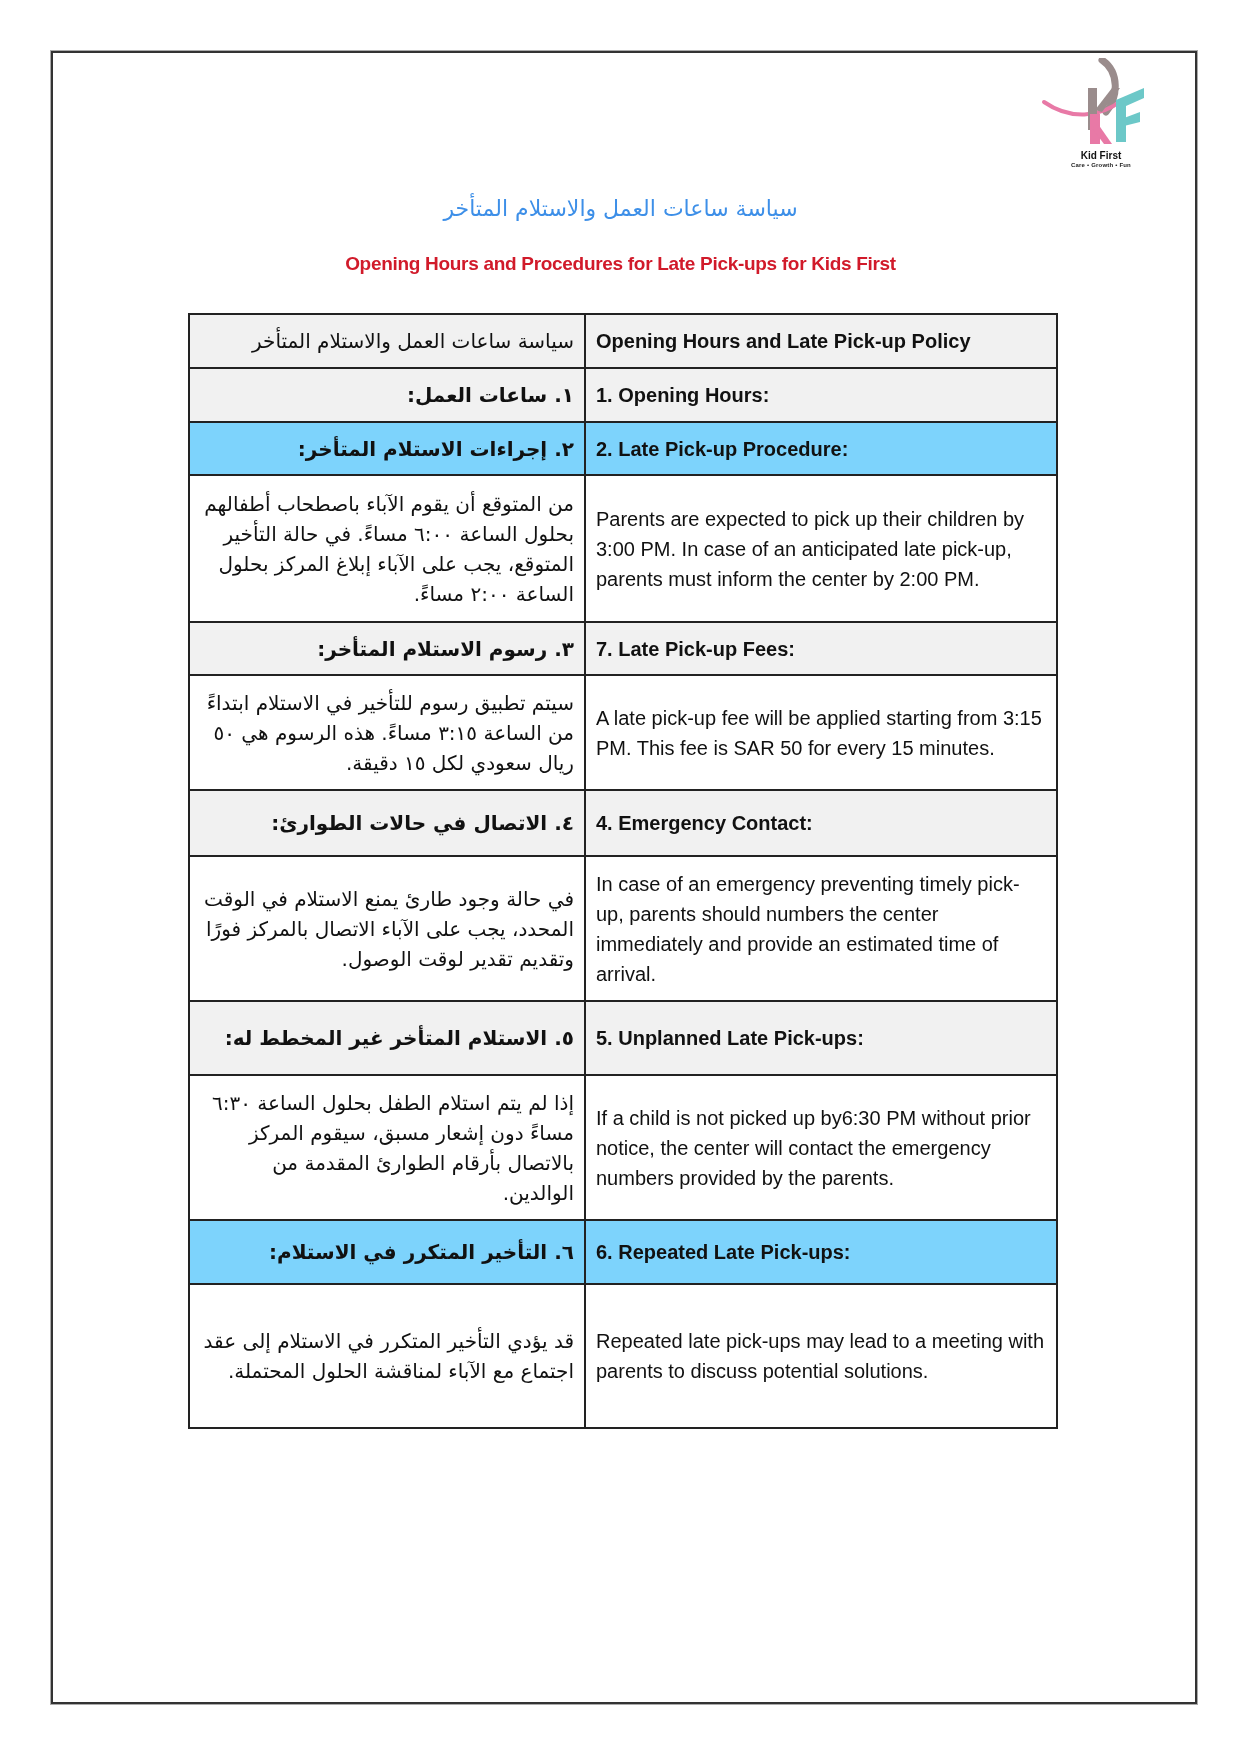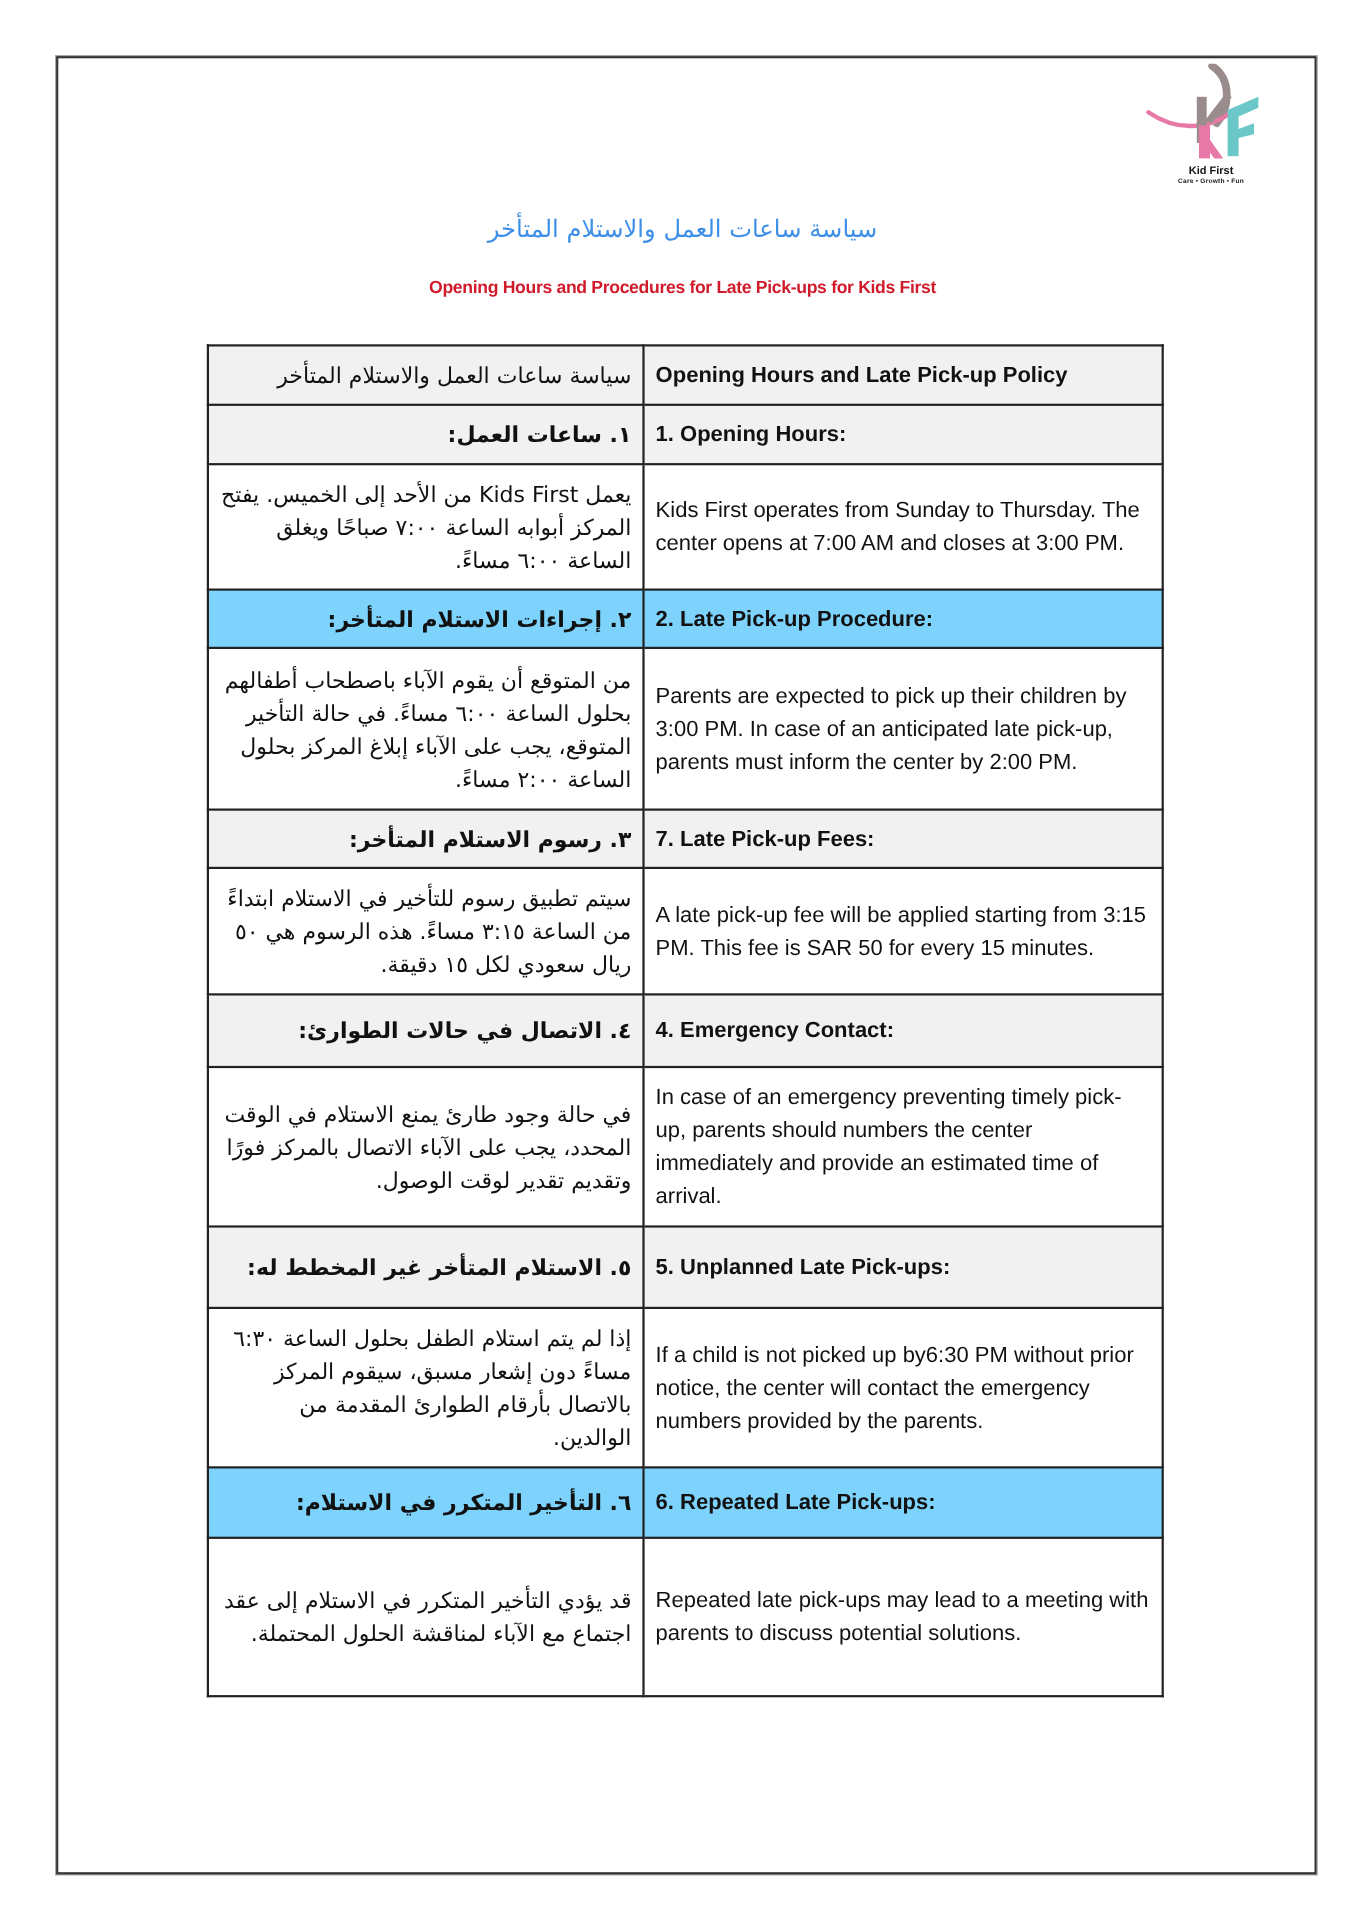--- a/index.html
+++ b/index.html
@@ -15,21 +15,21 @@
                  font-size: 10px; font-weight: bold; color: #111; }
     .logo-tag { position: absolute; left: 0; width: 122px; top: 104px; text-align: center;
                 font-size: 6px; font-weight: bold; color: #222; letter-spacing: 0.2px; }
     .title-ar {
       position: absolute; left: 0; width: 1241px; top: 196px; text-align: center;
       font-size: 22px; color: #3d8fe8; direction: rtl;
       font-family: "DejaVu Sans", sans-serif;
     }
     .title-en {
       position: absolute; left: 0; width: 1241px; top: 253px; text-align: center;
-      font-size: 16px; font-weight: bold; color: #d11a2a;
+      font-size: 19px; font-weight: bold; color: #d11a2a;
       font-family: "Liberation Sans", sans-serif; letter-spacing: -0.3px;
     }
     table.policy {
       position: absolute; left: 188px; top: 313px; width: 868px;
       border-collapse: collapse; table-layout: fixed;
     }
     table.policy td {
       border: 2px solid #222; vertical-align: middle; font-size: 20px; line-height: 30px;
       padding: 0 10px;
     }
@@ -76,24 +76,20 @@
   <tbody>
       <tr class="head" style="height:54px">
     <td class="ar">سياسة ساعات العمل والاستلام المتأخر</td>
     <td class="en">Opening Hours and Late Pick-up Policy</td>
   </tr>
 
   <tr class="section" style="height:54px">
     <td class="ar">١. ساعات العمل:</td>
     <td class="en">1. Opening Hours:</td>
   </tr>
-  <tr style="height:114px">
-    <td class="ar">يعمل Kids First من الأحد إلى الخميس. يفتح المركز أبوابه الساعة ٧:٠٠ صباحًا ويغلق الساعة ٦:٠٠ مساءً.</td>
-    <td class="en">Kids First operates from Sunday to Thursday. The center opens at 7:00 AM and closes at 3:00 PM.</td>
-  </tr>
 
   <tr class="section white" style="height:53px">
     <td class="ar">٢. إجراءات الاستلام المتأخر:</td>
     <td class="en">2. Late Pick-up Procedure:</td>
   </tr>
   <tr style="height:147px">
     <td class="ar">من المتوقع أن يقوم الآباء باصطحاب أطفالهم بحلول الساعة ٦:٠٠ مساءً. في حالة التأخير المتوقع، يجب على الآباء إبلاغ المركز بحلول الساعة ٢:٠٠ مساءً.</td>
     <td class="en">Parents are expected to pick up their children by 3:00 PM. In case of an anticipated late pick-up, parents must inform the center by 2:00 PM.</td>
   </tr>
 

